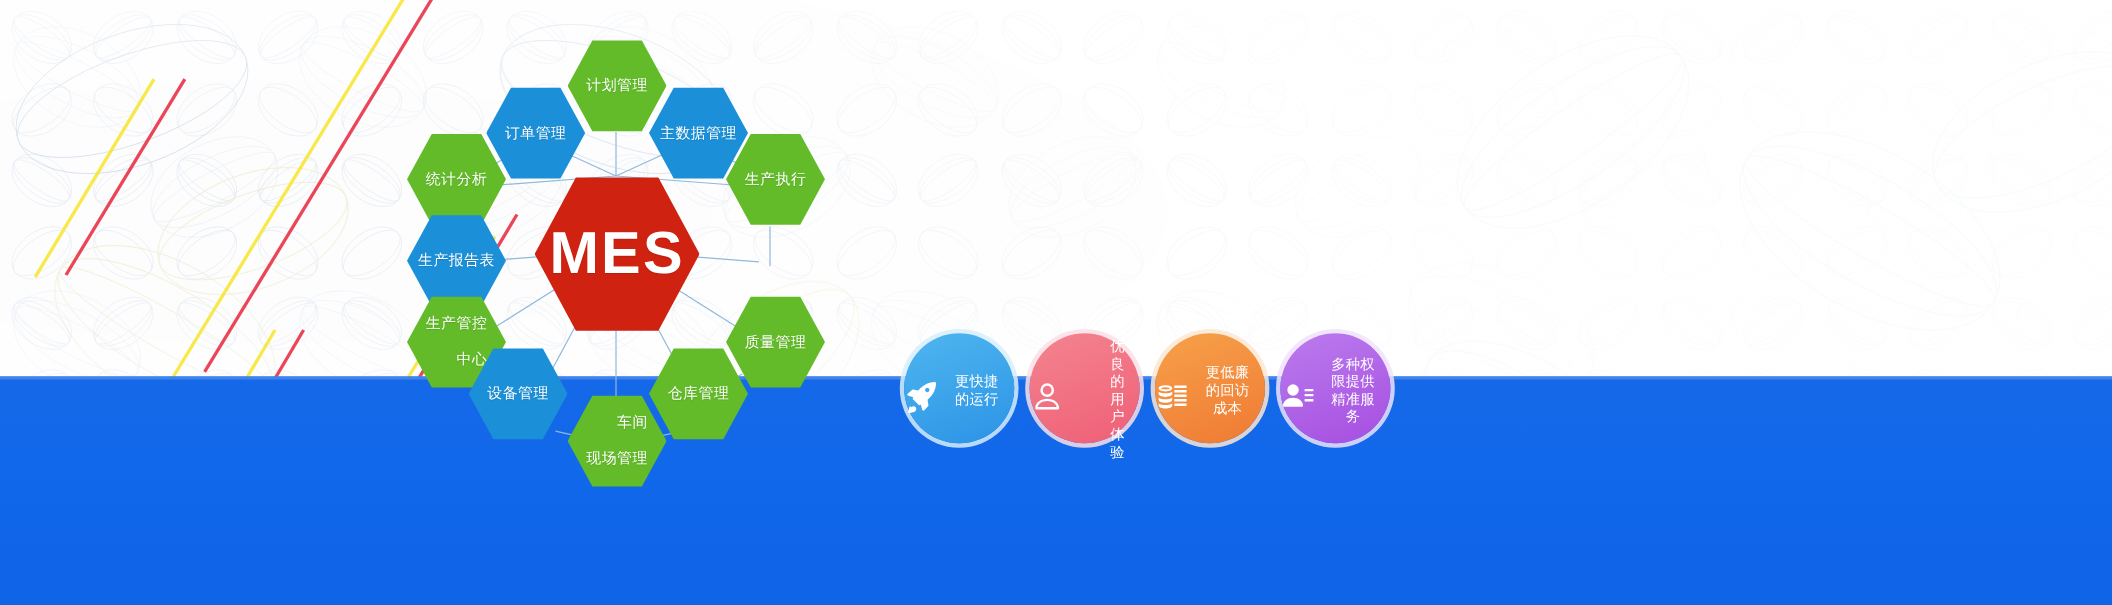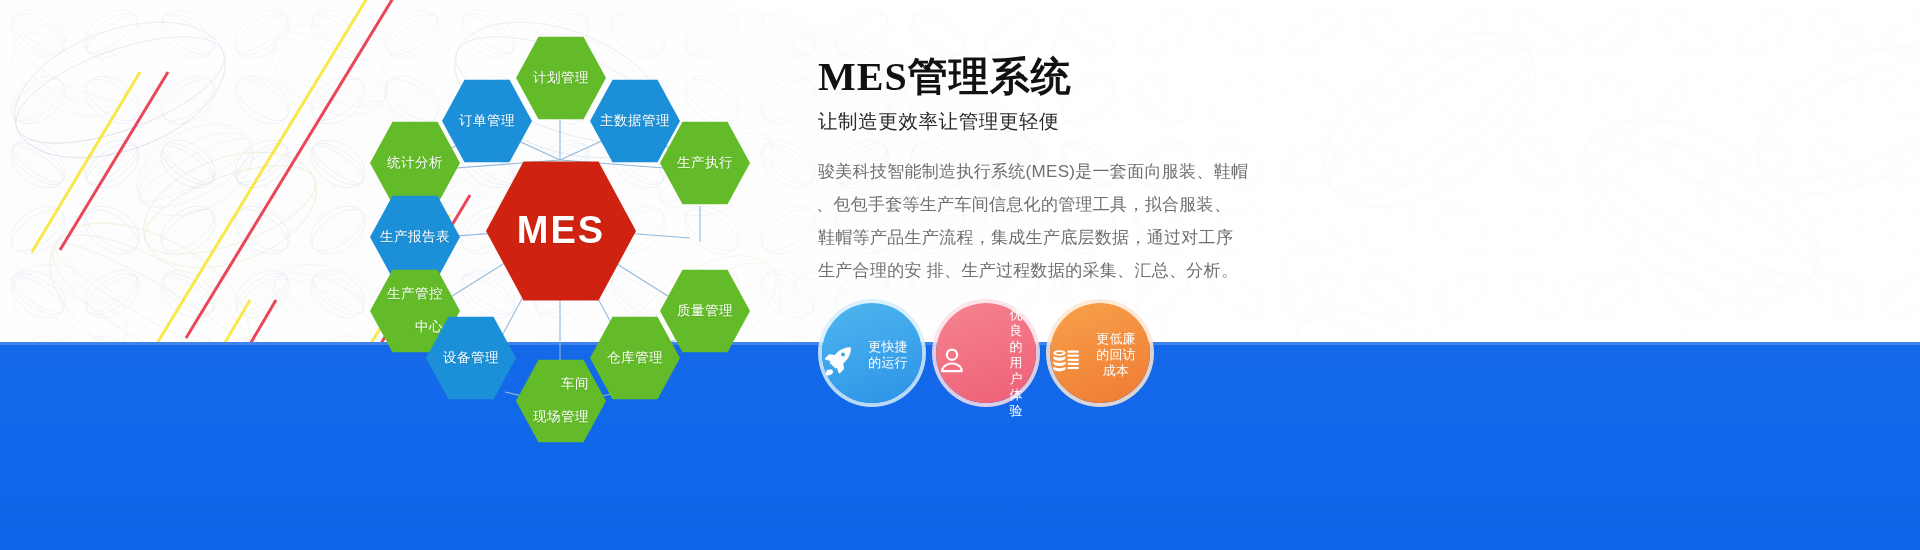--- a/index.html
+++ b/index.html
@@ -43,21 +43,21 @@
     color:#ffffff;
     clip-path:polygon(25% 2%,75% 2%,100% 50%,75% 98%,25% 98%,0 50%);
     line-height:1.25;
     letter-spacing:.5px;
   }
   .hex.small { width:90px; height:86px; font-size:13.5px; }
   .hex.green { background:#63bb29; }
   .hex.blue  { background:#1b90d8; }
   .hex.core  {
     width:150px; height:142px; background:#cf2211;
-    font-size:38px; font-weight:bold; letter-spacing:2px;
+    font-size:54px; font-weight:bold; letter-spacing:2px;
     clip-path:polygon(25% 1%,75% 1%,100% 50%,75% 99%,25% 99%,0 50%);
   }
   .hex span { display:block; padding:0 6px; text-shadow:0 1px 1px rgba(0,0,0,.12); }
 
   
   #copy { position:absolute; left:818px; top:55px; width:1000px; }
   #copy h1 {
     font-family:"Liberation Serif","DejaVu Serif",serif;
     font-size:40px; font-weight:bold; color:#111; letter-spacing:1px;
     line-height:1.1;
@@ -263,30 +263,20 @@
         <span>车间</span><br>
         <span>现场管理</span>
       </span>
     </div>
 
     <div class="hex core" style="left:156px; top:150px;">
       <span>MES</span>
     </div>
   </div>
 
-  <div id="copy">
-    <h1>MES管理系统</h1>
-    <h2>让制造更效率让管理更轻便</h2>
-    <div class="para">
-      <span class="l i1">骏美科技智能制造执行系统(MES)是一套面向服装、鞋帽</span>
-      <span class="l i2">、包包手套等生产车间信息化的管理工具，拟合服装、</span>
-      <span class="l i1">鞋帽等产品生产流程，集成生产底层数据，通过对工序</span>
-      <span class="l i1">生产合理的安 排、生产过程数据的采集、汇总、分析。</span>
-    </div>
-  </div>
 
   <div id="badges">
 
     <div class="badge b1">
       <span class="ico">
         <svg viewBox="0 0 32 32">
             <path d="M27.5 2.2c-5.1.3-9.3 2.3-12.6 5.6l-2.2 2.2-4.4-.8c-.6-.1-1.2.1-1.6.5L3.2 13c-.6.6-.3 1.6.5 1.8l4.6 1.3c-.3.6-.5 1.2-.6 1.6l5.8 5.8c.4-.1 1-.4 1.6-.6l1.3 4.6c.2.8 1.2 1.1 1.8.5l3.3-3.5c.4-.4.6-1 .5-1.6l-.8-4.4 2.2-2.2c3.3-3.3 5.3-7.5 5.6-12.6.1-1-.6-1.6-1.5-1.5zM21 11.6c-1.1 0-2-.9-2-2s.9-2 2-2 2 .9 2 2-.9 2-2 2zM5.4 24.2c-1 1-1.6 4.9-1.7 5.6-.1.5.3.9.8.8.7-.1 4.6-.7 5.6-1.7 1.1-1.1 1.2-2.8.2-3.8-1-1-2.7-1-3.9.1z"></path>
           </svg>
       </span>
       <span class="cap">
@@ -313,15 +303,27 @@
           <path d="M3.3 11.2v1.8c0 1.5 2.8 2.8 6.2 2.8s6.2-1.3 6.2-2.8v-1.8c-1.5.9-3.8 1.4-6.2 1.4s-4.7-.5-6.2-1.4zM3.3 16.5v1.8c0 1.5 2.8 2.8 6.2 2.8s6.2-1.3 6.2-2.8v-1.8c-1.5.9-3.8 1.4-6.2 1.4s-4.7-.5-6.2-1.4zM3.3 21.8v1.8c0 1.5 2.8 2.8 6.2 2.8s6.2-1.3 6.2-2.8v-1.8c-1.5.9-3.8 1.4-6.2 1.4s-4.7-.5-6.2-1.4z"></path>
           <path d="M17.6 5.5h11.1v2.2h-11.1zM17.6 9.6h11.1v2.2h-11.1zM17.6 13.7h11.1v2.2h-11.1zM17.6 17.8h11.1v2.2h-11.1zM17.6 21.9h11.1v2.2h-11.1z"></path>
         </svg>
       </span>
       <span class="cap">
         <span>更低廉的回访</span><br>
         <span>成本</span>
       </span>
     </div>
 
+    <div class="badge b4">
+      <span class="ico">
+        <svg viewBox="0 0 32 32">
+          <path d="M11.5 4.4a5.2 5.2 0 100 10.4 5.2 5.2 0 000-10.4zM11.5 16.6c-5 0-9.1 3.1-9.1 7 0 .7.5 1.2 1.2 1.2h15.8c.7 0 1.2-.5 1.2-1.2 0-3.9-4.1-7-9.1-7z"></path>
+          <path d="M22 8.6h8v2.1h-8zM22 13.2h8v2.1h-8zM22 17.8h8v2.1h-8z"></path>
+        </svg>
+      </span>
+      <span class="cap">
+        <span>多种权限提供</span><br>
+        <span>精准服务</span>
+      </span>
+    </div>
 
   </div>
 </div>
 
 </body></html>

